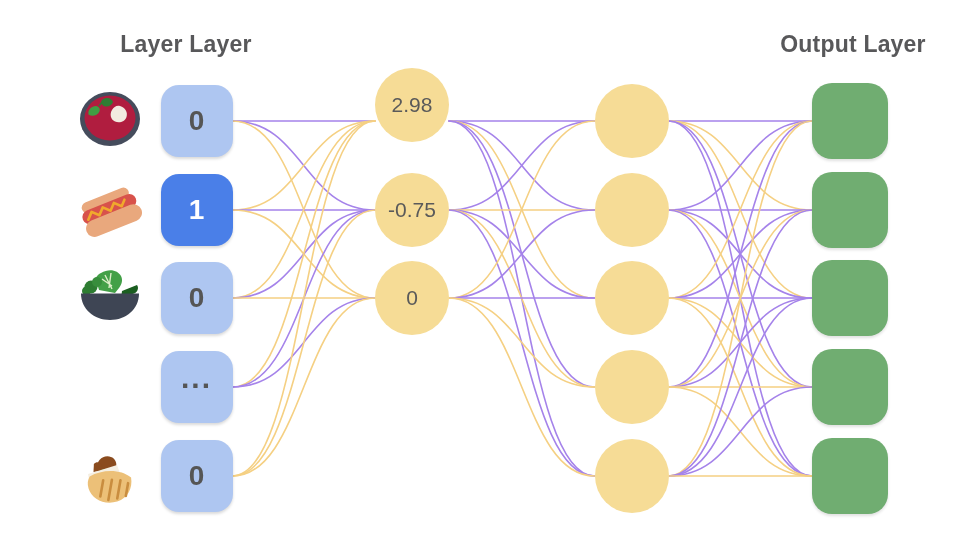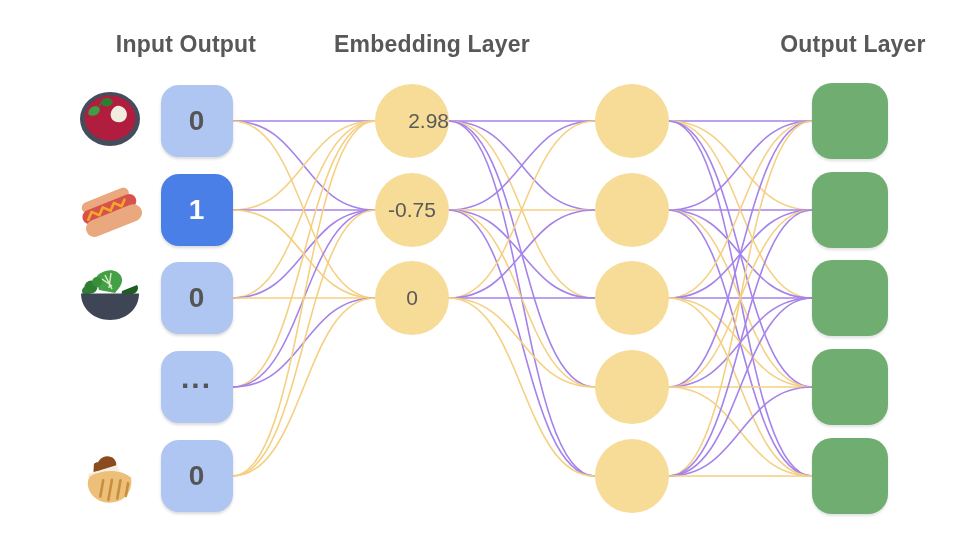--- a/index.html
+++ b/index.html
@@ -78,22 +78,21 @@
       <path d="M 668.5 387 C 740.25 387 740.25 298 812 298" fill="none" stroke="#a583ea" stroke-width="1.6" stroke-linecap="round"></path>
       <path d="M 668.5 387 C 740.25 387 740.25 387 812 387" fill="none" stroke="#f5d083" stroke-width="1.6" stroke-linecap="round"></path>
       <path d="M 668.5 387 C 740.25 387 740.25 476 812 476" fill="none" stroke="#f5d083" stroke-width="1.6" stroke-linecap="round"></path>
       <path d="M 668.5 476 C 740.25 476 740.25 121 812 121" fill="none" stroke="#f5d083" stroke-width="1.6" stroke-linecap="round"></path>
       <path d="M 668.5 476 C 740.25 476 740.25 210 812 210" fill="none" stroke="#a583ea" stroke-width="1.6" stroke-linecap="round"></path>
       <path d="M 668.5 476 C 740.25 476 740.25 298 812 298" fill="none" stroke="#a583ea" stroke-width="1.6" stroke-linecap="round"></path>
       <path d="M 668.5 476 C 740.25 476 740.25 387 812 387" fill="none" stroke="#a583ea" stroke-width="1.6" stroke-linecap="round"></path>
       <path d="M 668.5 476 C 740.25 476 740.25 476 812 476" fill="none" stroke="#f5d083" stroke-width="1.6" stroke-linecap="round"></path>
     </svg>
 
-  <div class="title" style="left:186px;top:31px">Input Output</div>
-  <div class="title" style="left:432px;top:31px">Embedding Layer</div>
+  <div class="title" style="left:186px;top:31px">Layer Layer</div>
   <div class="title" style="left:853px;top:31px">Output Layer</div>
 
   <div id="icons">
       <div class="food-icon" style="left: 78px; top: 86px;">
         <svg viewBox="0 0 64 64">
   <ellipse cx="32" cy="33" rx="30" ry="27" fill="#454c5c"></ellipse>
   <ellipse cx="32" cy="32" rx="25.5" ry="22.5" fill="#b01d3f"></ellipse>
   <path d="M42 20c5.5 1.5 8 6.5 6.5 11s-7 6.5-11.5 4.5-5.5-7.5-3-11.5c1.8-3.2 4.8-5 8-4z" fill="#f2ebe0"></path>
   <path d="M18 20c-5.5 .5-8.5 4.5-7.5 8.5 3.5 2.5 9 1 10.8-2.8 1.2-2.7-.3-5.4-3.3-5.7z" fill="#3f9e43"></path>
   <path d="M24 14c4.5-3.5 9.5-2 11 2-1.5 4.5-7 6-10.5 3-1.6-1.5-1.6-3.6-.5-5z" fill="#2f7d33"></path>
@@ -143,21 +142,21 @@
       </div>
       <div class="node sq-in" style="left: 160.5px; top: 262px;">
         <span class="val">0</span>
       </div>
       <div class="node sq-in" style="left: 160.5px; top: 351px;">
         <span class="val dots">...</span>
       </div>
       <div class="node sq-in" style="left: 160.5px; top: 440px;">
         <span class="val">0</span>
       </div>
-      <div class="node circ" style="left: 375px; top: 84px; justify-content: flex-end;">
+      <div class="node circ" style="left: 375px; top: 68px;">
         <span class="val">2.98</span>
       </div>
       <div class="node circ" style="left: 375px; top: 173px; align-items: center;">
         <span class="val">-0.75</span>
       </div>
       <div class="node circ" style="left: 375px; top: 261px;">
         <span class="val">0</span>
       </div>
       <div class="node circ" style="left: 594.5px; top: 84px;"></div>
       <div class="node circ" style="left: 594.5px; top: 173px;"></div>

